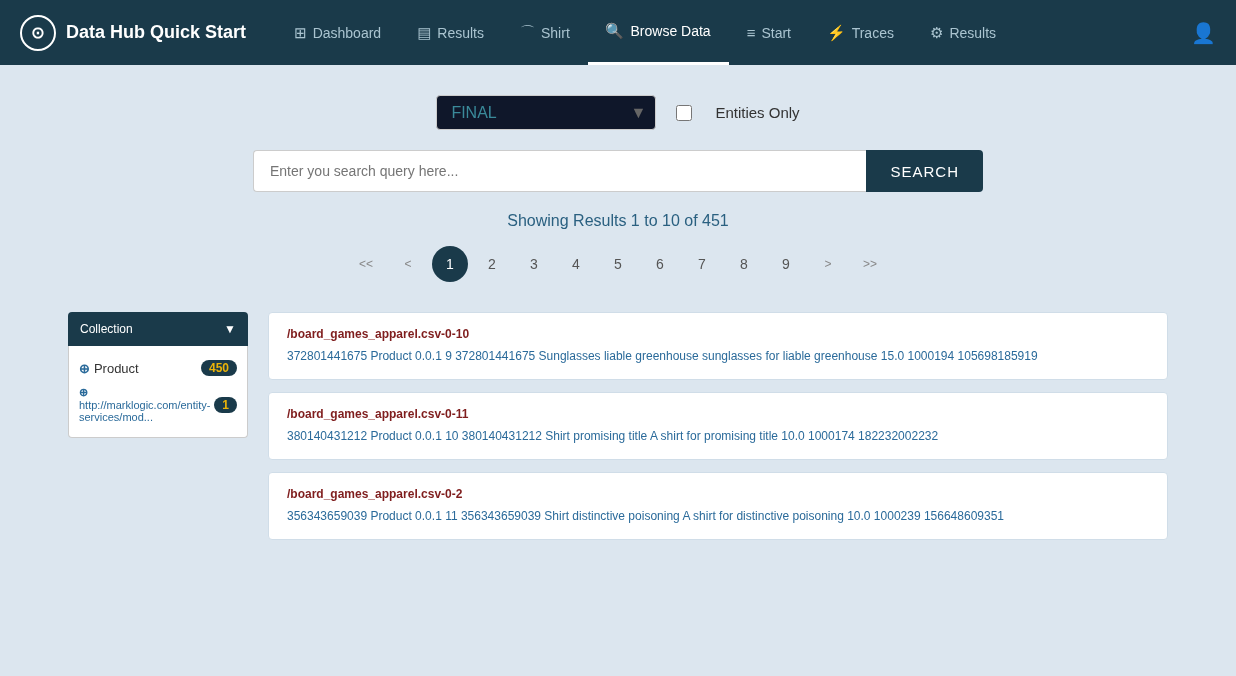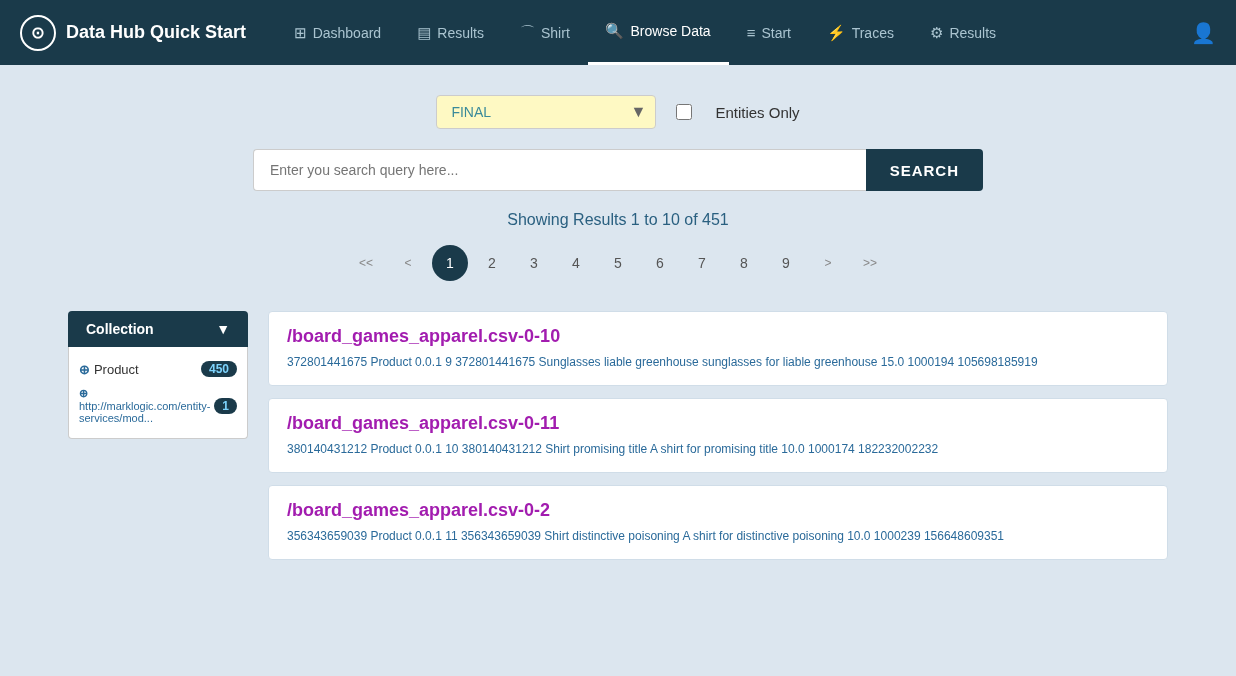--- a/index.html
+++ b/index.html
@@ -72,25 +72,25 @@
     }
 
     
     .top-controls {
       display: flex;
       align-items: center;
       gap: 20px;
       margin-bottom: 20px;
     }
     .dropdown-select {
-      background: #fef9c3;
+      background: #0f172a;
       border: 1px solid #ccc;
       border-radius: 4px;
       padding: 8px 36px 8px 14px;
-      font-size: 14px;
+      font-size: 16px;
       color: #3a8a9a;
       appearance: none;
       cursor: pointer;
       position: relative;
       width: 220px;
     }
     .dropdown-wrapper {
       position: relative;
     }
     .dropdown-arrow {
@@ -132,21 +132,21 @@
       color: #000000;
       outline: none;
     }
     .search-button {
       background: #1a3a4a;
       color: #fff;
       border: none;
       border-radius: 0 4px 4px 0;
       padding: 0 24px;
       font-size: 15px;
-      font-weight: bold;
+      font-weight: normal;
       cursor: pointer;
       letter-spacing: 1px;
     }
 
     
     .results-info {
       color: #2a6080;
       font-size: 16px;
       margin-bottom: 16px;
       text-align: right;
@@ -187,27 +187,27 @@
     }
 
     
     .sidebar {
       width: 180px;
       flex-shrink: 0;
     }
     .collection-header {
       background: #1a3a4a;
       color: #fff;
-      padding: 10px 18px;
+      padding: 10px 12px;
       border-radius: 4px 4px 0 0;
       display: flex;
       align-items: center;
       justify-content: space-between;
-      font-size: 14px;
-      font-weight: bold;
+      font-size: 12px;
+      font-weight: normal;
       cursor: pointer;
     }
     .collection-body {
       background: #fff;
       border: 1px solid #ccc;
       border-top: none;
       border-radius: 0 0 4px 4px;
       padding: 10px;
     }
     .collection-item {
@@ -221,21 +221,21 @@
     }
     .collection-item-label {
       display: flex;
       align-items: center;
       gap: 4px;
       color: #333;
     }
     .plus-icon { color: #2a6a9a; font-weight: bold; }
     .badge {
       background: #1a3a4a;
-      color: #7dd3fc;
+      color: #eab308;
       border-radius: 10px;
       padding: 1px 8px;
       font-size: 12px;
       font-weight: bold;
     }
     .collection-sub-item {
       padding: 6px 0 4px 0;
       font-size: 11px;
       color: #2a6a9a;
       cursor: pointer;
@@ -252,22 +252,22 @@
     }
     .result-item {
       background: #fff;
       border: 1px solid #d0dde8;
       border-radius: 4px;
       padding: 14px 18px;
       margin-bottom: 12px;
       cursor: pointer;
     }
     .result-title {
-      font-size: 18px;
-      color: #a21caf;
+      font-size: 12px;
+      color: #7f1d1d;
       margin-bottom: 6px;
       font-weight: bold;
     }
     .result-snippet {
       font-size: 12px;
       color: #2a6a9a;
       line-height: 1.5;
     }
   </style>
 </head>

